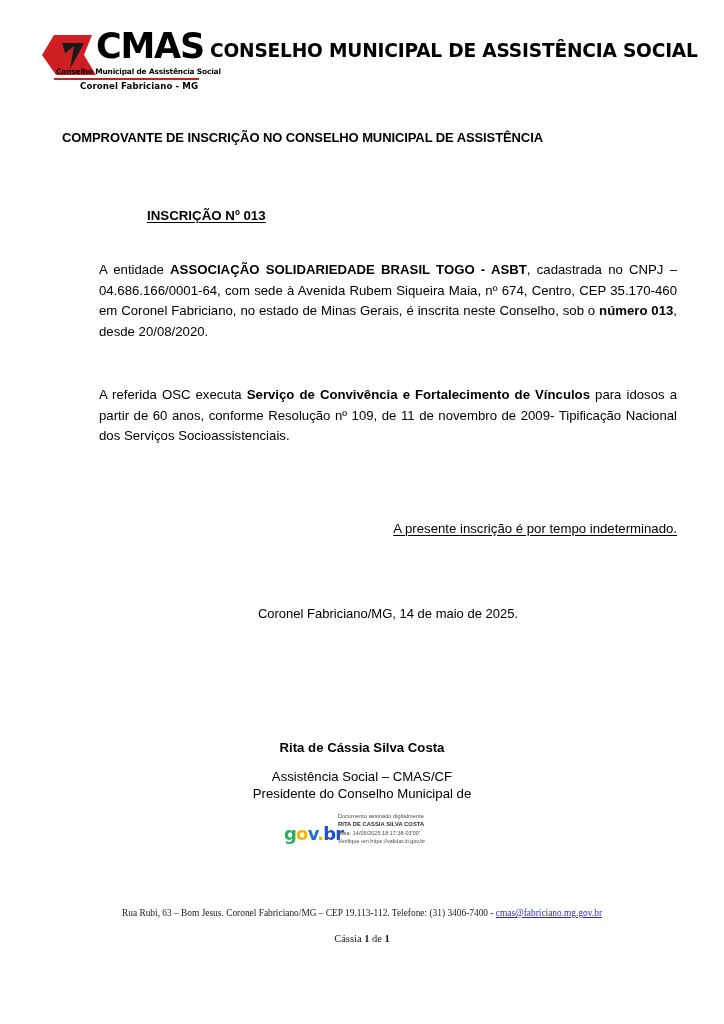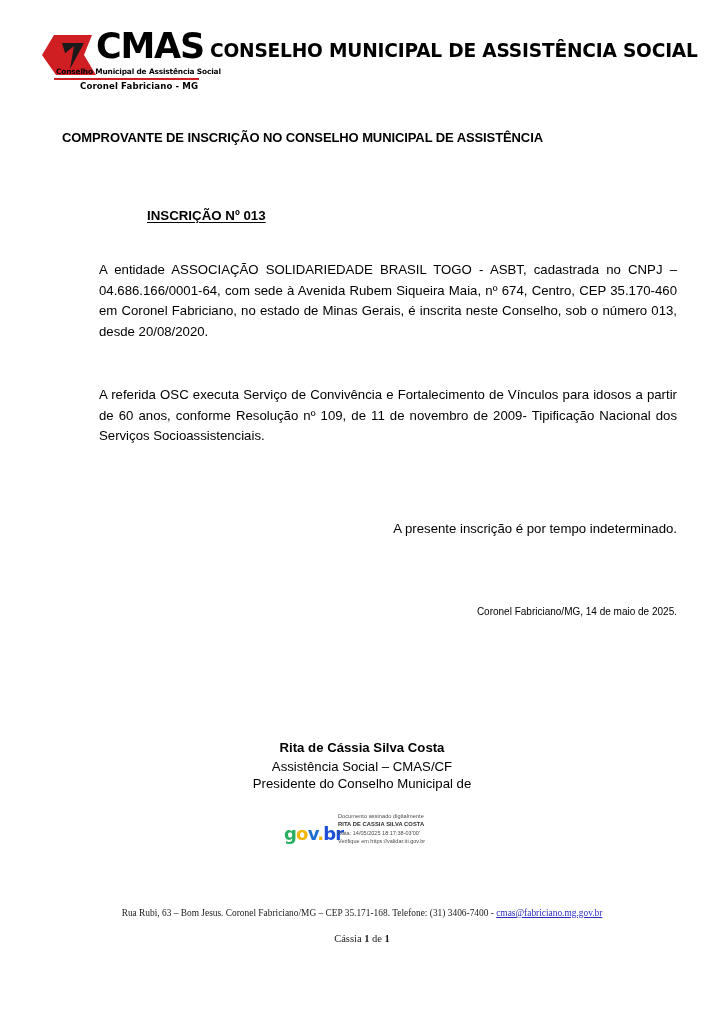--- a/index.html
+++ b/index.html
@@ -133,60 +133,61 @@
     position: absolute;
     left: 99px;
     width: 578px;
     font-size: 13.2px;
     line-height: 20.5px;
     text-align: justify;
     text-justify: inter-word;
   }
   .p1 { top: 260px; }
   .p2 { top: 385px; }
-  .body-par b { font-weight: normal; }
+  .body-par b { font-weight: bold; }
 
   
   .statement {
     position: absolute;
     top: 521px;
     left: 99px;
     width: 578px;
     text-align: right;
     font-size: 13.2px;
   }
   .statement span {
+    text-decoration: underline;
     text-underline-offset: 2px;
     margin-top: 44px;
   }
 
   
   .place-date {
     position: absolute;
     top: 606px;
     left: 99px;
     width: 578px;
-    text-align: right;
-    font-size: 10px;
+    text-align: center;
+    font-size: 13px;
   }
 
   
   .signature {
     position: absolute;
     top: 739px;
     left: 62px;
     width: 600px;
     text-align: center;
     font-size: 13.2px;
     line-height: 17.5px;
   }
   .signature .sig-name {
     font-weight: bold;
     display: block;
-    margin-bottom: 1px;
+    margin-bottom: 11px;
   }
   .signature .sig-role { display: block; }
 
   
   .gov-stamp {
     position: absolute;
     top: 812px;
     left: 284px;
     width: 196px;
     height: 44px;
@@ -317,17 +318,17 @@
   <div class="gov-stamp">
     <div class="gov-logo"><span class="g">g</span><span class="o">o</span><span class="v">v</span><span class="dot">.</span><span class="br">br</span></div>
     <div class="gov-text">
       <div class="gov-line-1">Documento assinado digitalmente</div>
       <div class="gov-line-2">RITA DE CASSIA SILVA COSTA</div>
       <div class="gov-line-3">Data: 14/05/2025 18:17:38-03'00'</div>
       <div class="gov-line-4">Verifique em https://validar.iti.gov.br</div>
     </div>
   </div>
 
-  <div class="footer"><span>Rua Rubi, 63 – Bom Jesus. Coronel Fabriciano/MG  – CEP 35.171-168. Telefone: (31) 3406-7400 - </span><a class="email" href="#">cmas@fabriciano.mg.gov.br</a></div>
+  <div class="footer"><span>Rua Rubi, 63 – Bom Jesus. Coronel Fabriciano/MG  – CEP 19.113-112. Telefone: (31) 3406-7400 - </span><a class="email" href="#">cmas@fabriciano.mg.gov.br</a></div>
 
   <div class="page-num"><span>Cássia </span><b>1</b><span> de </span><b>1</b></div>
 
 </div>
 
 </body></html>

